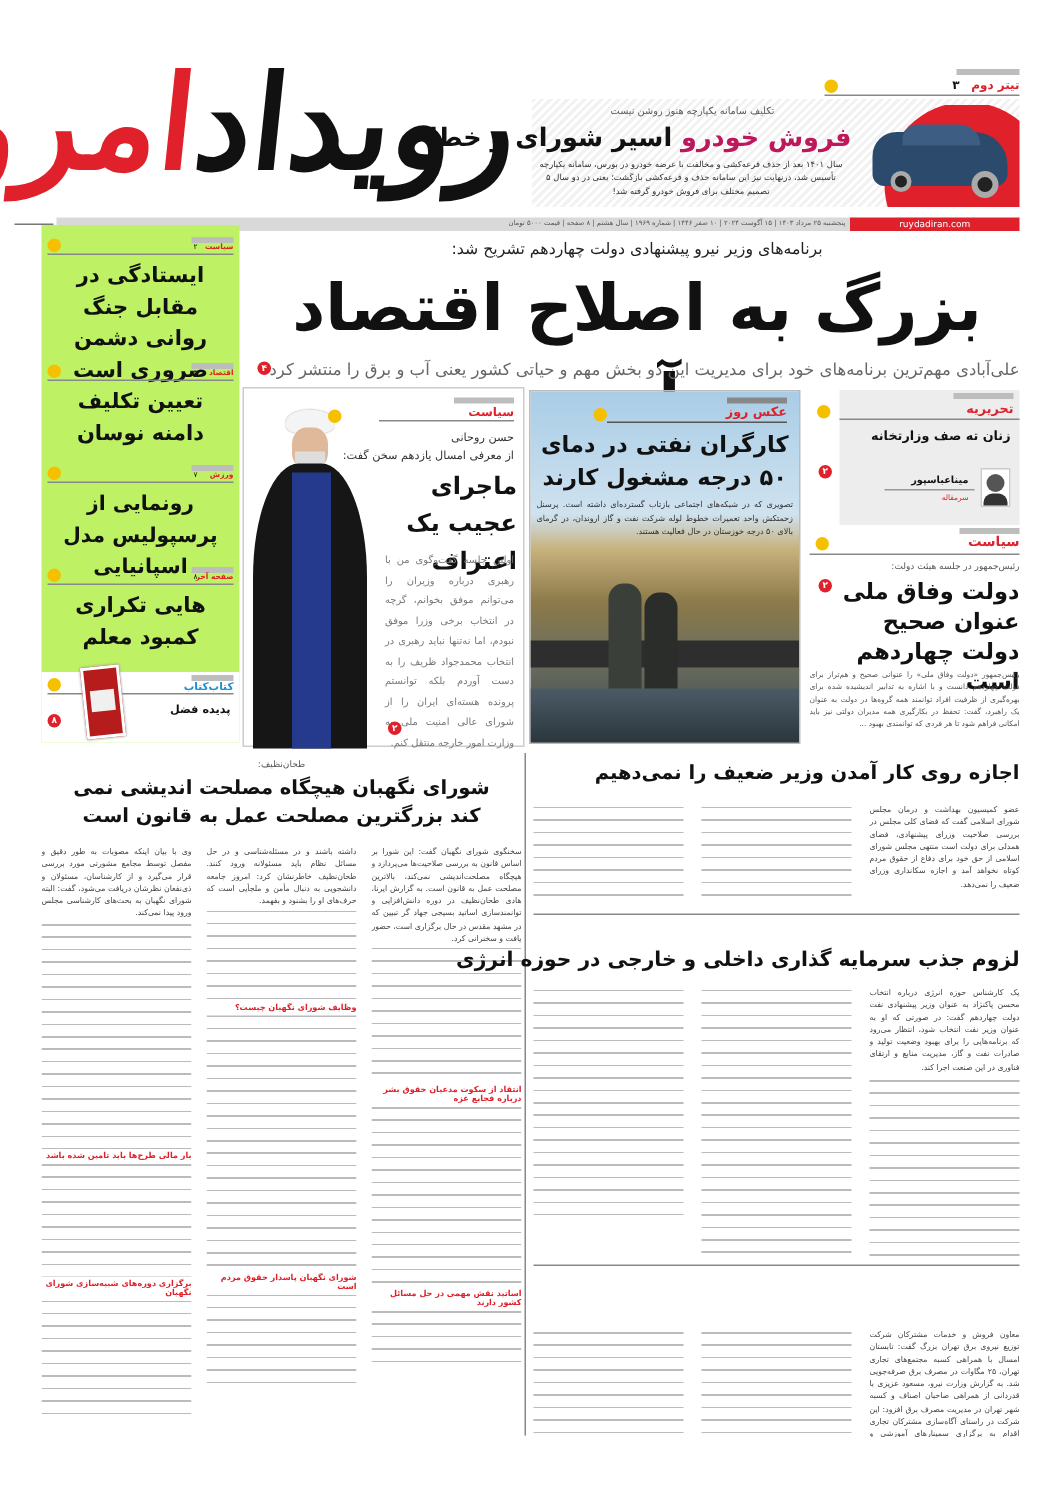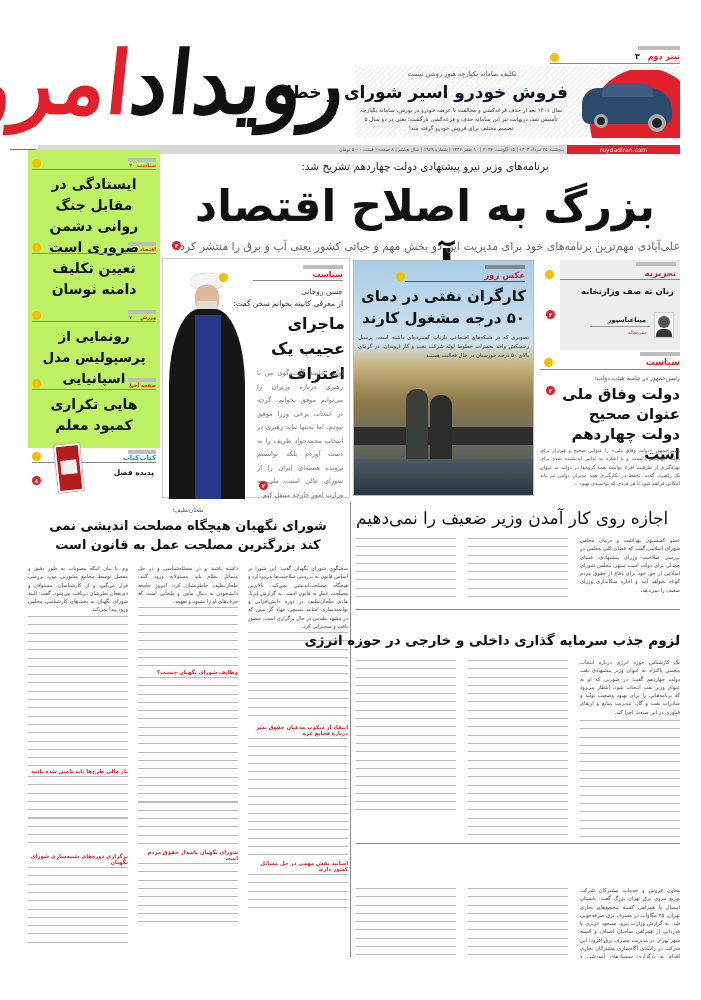--- a/index.html
+++ b/index.html
@@ -35,21 +35,21 @@
 
   <div class="abs" style="right:0;top:40px;width:110px;height:68px;overflow:hidden;">
     <div class="abs" style="right:-20px;top:-2px;width:110px;height:110px;border-radius:50%;background:#e0202a;"></div>
     <div class="abs" style="right:8px;top:18px;width:90px;height:36px;background:#2c4a6b;border-radius:16px 22px 8px 8px;"></div>
     <div class="abs" style="right:26px;top:13px;width:52px;height:14px;background:#3d5e82;border-radius:10px 14px 0 0;"></div>
     <div class="abs" style="right:14px;top:44px;width:18px;height:18px;background:#222;border-radius:50%;border:4px solid #aaa;"></div>
     <div class="abs" style="right:72px;top:44px;width:14px;height:14px;background:#222;border-radius:50%;border:3px solid #aaa;"></div>
   </div>
   <div class="abs" style="right:118px;top:40px;width:200px;text-align:center;font-size:6.5px;color:#555;">تکلیف سامانه یکپارچه هنوز روشن نیست</div>
   <div class="abs" style="right:112px;top:52px;width:212px;text-align:center;font-size:17px;font-weight:bold;white-space:nowrap;letter-spacing:-0.5px;">
-    <span style="color:#0f172a;">فروش خودرو</span>
+    <span style="color:#be185d;">فروش خودرو</span>
     <span style="color:#111;">اسیر شورای و خطا</span>
   </div>
   <div class="abs" style="right:114px;top:76px;width:210px;text-align:center;font-size:5.6px;line-height:9px;color:#333;">سال ۱۴۰۱ بعد از حذف قرعه‌کشی و مخالفت با عرضه خودرو در بورس، سامانه یکپارچه تأسیس شد، درنهایت نیز این سامانه حذف و قرعه‌کشی بازگشت؛ یعنی در دو سال ۵ تصمیم مختلف برای فروش خودرو گرفته شد!</div>
 </div>
 
 <div class="abs" style="left:10px;top:145px;width:670px;height:9px;">
   <div class="abs" style="left:0;top:4px;width:26px;border-top:1px solid #777;"></div>
   <div class="abs" style="left:28px;top:0;width:530px;height:9px;background:#d9d9d9;font-size:4.6px;line-height:9px;color:#555;padding:0 4px;white-space:nowrap;overflow:hidden;">پنجشنبه ۲۵ مرداد ۱۴۰۳ | ۱۵ آگوست ۲۰۲۴ | ۱۰ صفر ۱۴۴۶ | شماره ۱۹۶۹ | سال هشتم | ۸ صفحه | قیمت ۵۰۰۰ تومان</div>
   <div class="abs" style="right:0;top:0;width:113px;height:9px;background:#e0202a;color:#fff;font-size:6px;line-height:9px;text-align:center;direction:ltr;">ruydadiran.com</div>
 </div>
@@ -122,21 +122,21 @@
     <div class="abs" style="left:32px;top:42px;width:20px;height:12px;background:#ddd;border-radius:0 0 50% 50%;"></div>
     <div class="abs" style="left:4px;top:50px;width:76px;height:190px;background:#161616;border-radius:40% 40% 0 0;"></div>
     <div class="abs" style="left:30px;top:56px;width:26px;height:184px;background:#253a8c;"></div>
   </div>
   <div class="abs kicker-bar" style="right:6px;top:6px;width:40px;"></div>
   <div class="abs" style="right:6px;top:11px;width:90px;height:11px;border-bottom:1px solid #888;">
     <span class="sec-label" style="position:absolute;right:0;top:0;font-size:8px;">سیاست</span>
   </div>
   <span class="dot abs" style="left:56px;top:14px;"></span>
   <div class="abs" style="right:6px;top:28px;font-size:7.5px;color:#333;">حسن روحانی</div>
-  <div class="abs" style="right:6px;top:40px;font-size:7.5px;color:#333;white-space:nowrap;">از معرفی کابینه بخوانم سخن گفت:</div>
+  <div class="abs" style="right:6px;top:40px;font-size:7.5px;color:#333;white-space:nowrap;">از معرفی امسال یازدهم سخن گفت:</div>
   <div class="abs" style="right:4px;top:52px;width:92px;text-align:right;font-size:16px;font-weight:bold;line-height:25px;">ماجرای عجیب یک اعتراف</div>
   <div class="abs" style="right:6px;top:108px;width:86px;text-align:justify;font-size:6.6px;line-height:13.5px;color:#777;">اولین جلسه گفت‌وگوی من با رهبری درباره وزیران را می‌توانم موفق بخوانم، گرچه در انتخاب برخی وزرا موفق نبودم، اما نه‌تنها نباید رهبری در انتخاب محمدجواد ظریف را به دست آوردم بلکه توانستم پرونده هسته‌ای ایران را از شورای عالی امنیت ملی به وزارت امور خارجه منتقل کنم.</div>
   <div class="abs pg" style="left:96px;top:222px;">۲</div>
 </div>
 
 <div class="abs" style="left:353px;top:260px;width:181px;height:236px;border:1px solid #bbb;overflow:hidden;background:linear-gradient(#a9cde6 0%,#cfe2ef 35%,#c7b17c 45%,#8c7a4a 60%,#6d6e5c 75%,#3c4a52 100%);">
   <div class="abs kicker-bar" style="right:8px;top:4px;width:40px;background:#888;"></div>
   <div class="abs" style="right:8px;top:9px;width:120px;height:12px;border-bottom:1px solid #555;">
     <span class="sec-label" style="position:absolute;right:0;top:0;font-size:8.5px;">عکس روز</span>
   </div>
@@ -206,21 +206,21 @@
     <div class="red" style="font-size:5.4px;font-weight:bold;margin:2px 0;">بار مالی طرح‌ها باید تامین شده باشد</div>
     <div class="gline" style="height:75px;"></div>
     <div class="red" style="font-size:5.4px;font-weight:bold;margin:2px 0;">برگزاری دوره‌های شبیه‌سازی شورای نگهبان</div>
     <div class="gline" style="height:80px;"></div>
   </div>
 </div>
 
 <div class="abs" style="left:350px;top:502px;height:455px;border-left:1px solid #888;"></div>
 
 <div class="abs" style="left:356px;top:502px;width:324px;height:108px;border-bottom:1px solid #888;">
-  <div class="abs" style="left:0;right:0;top:6px;text-align:left;font-size:17px;font-weight:normal;">اجازه روی کار آمدن وزیر ضعیف را نمی‌دهیم</div>
+  <div class="abs" style="left:0;right:0;top:6px;text-align:right;font-size:13px;font-weight:bold;">اجازه روی کار آمدن وزیر ضعیف را نمی‌دهیم</div>
   <div class="abs txt-body" style="right:0;top:34px;width:100px;height:70px;overflow:hidden;">عضو کمیسیون بهداشت و درمان مجلس شورای اسلامی گفت که فضای کلی مجلس در بررسی صلاحیت وزرای پیشنهادی، فضای همدلی برای دولت است منتهی مجلس شورای اسلامی از حق خود برای دفاع از حقوق مردم کوتاه نخواهد آمد و اجازه سکانداری وزرای ضعیف را نمی‌دهد.</div>
   <div class="abs gline" style="right:112px;top:36px;width:100px;height:66px;"></div>
   <div class="abs gline" style="right:224px;top:36px;width:100px;height:66px;"></div>
 </div>
 
 <div class="abs" style="left:356px;top:614px;width:324px;height:218px;border-bottom:1px solid #888;margin-top:12px;">
   <div class="abs" style="left:0;right:0;top:6px;text-align:center;font-size:13.5px;font-weight:bold;white-space:nowrap;">لزوم جذب سرمایه گذاری داخلی و خارجی در حوزه انرژی</div>
   <div class="abs txt-body" style="right:0;top:32px;width:100px;height:60px;overflow:hidden;">یک کارشناس حوزه انرژی درباره انتخاب محسن پاکنژاد به عنوان وزیر پیشنهادی نفت دولت چهاردهم گفت: در صورتی که او به عنوان وزیر نفت انتخاب شود، انتظار می‌رود که برنامه‌هایی را برای بهبود وضعیت تولید و صادرات نفت و گاز، مدیریت منابع و ارتقای فناوری در این صنعت اجرا کند.</div>
   <div class="abs gline" style="right:0;top:94px;width:100px;height:120px;"></div>
   <div class="abs gline" style="right:112px;top:34px;width:100px;height:180px;"></div>

